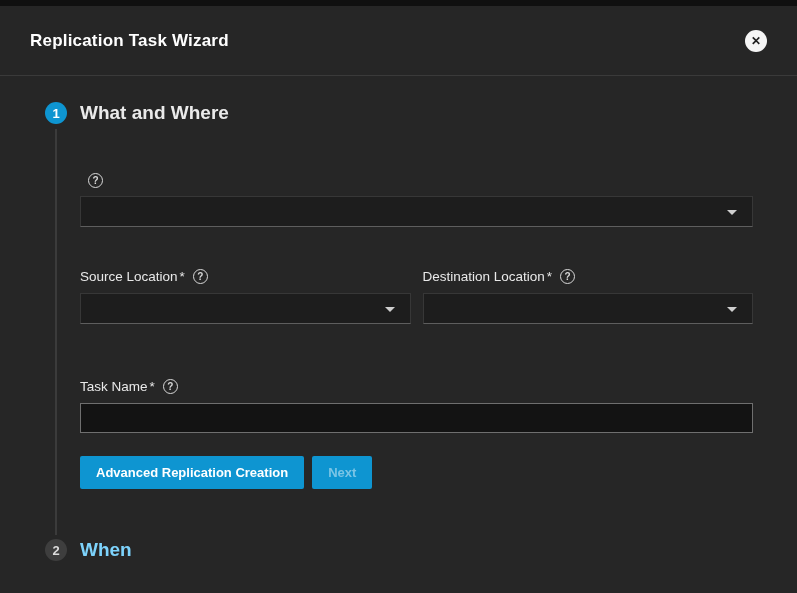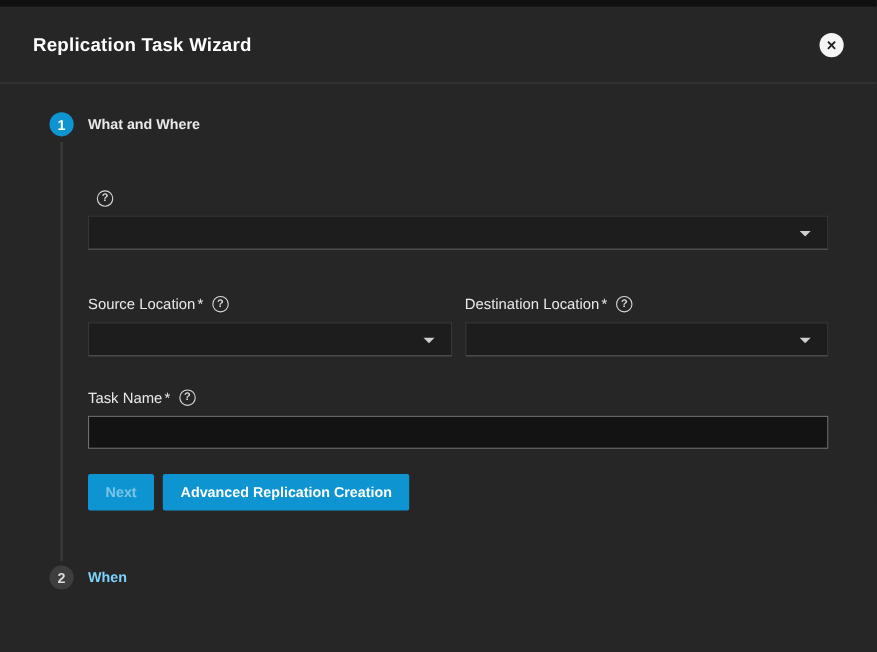--- a/index.html
+++ b/index.html
@@ -31,42 +31,42 @@
   .step-rail { width:22px; margin-right:13px; display:flex; flex-direction:column; align-items:center; flex-shrink:0; }
   .step-circle {
     width:22px; height:22px; border-radius:50%;
     display:flex; align-items:center; justify-content:center;
     font-size:13px; font-weight:700; color:#ffffff; flex-shrink:0;
   }
   .step-circle.active { background:#0e95d1; }
   .step-circle.inactive { background:#3e3e3e; color:#dcdcdc; }
   .step-line { width:2px; flex:1; background:#3b3b3b; margin-top:5px; }
   .step-body { flex:1; min-width:0; }
-  .step-title { font-size:13px; font-weight:700; color:#eaeaea; line-height:22px; }
+  .step-title { font-size:19px; font-weight:700; color:#eaeaea; line-height:22px; }
   .step-title.muted { color:#7dd3fc; }
   .step-when { margin-top:4px; }
   .step-active .step-body { padding-bottom:46px; }
 
   .field-label {
     display:flex; align-items:center;
     font-size:13.5px; color:#e9e9e9;
     margin-bottom:8px; line-height:17px;
   }
   .req-mark { margin-left:2px; color:#e9e9e9; }
   .help-icon {
     width:15px; height:15px; margin-left:8px;
     border:1.5px solid #d8d8d8; border-radius:50%;
     display:inline-flex; align-items:center; justify-content:center;
     font-size:10px; font-weight:700; color:#d8d8d8; line-height:1;
     cursor:pointer; flex-shrink:0;
   }
   .group-load { margin-top:49px; }
   .group-row  { margin-top:41px; display:flex; gap:12px;justify-content:center; }
   .group-row .col { flex:1 1 0; min-width:0; }
-  .group-task { margin-top:29px; }
+  .group-task { margin-top:54px; }
 
   .combobox {
     position:relative; height:31px; width:100%;
     background:#1d1d1d;
     border:1px solid #373737; border-bottom-color:#5e5e5e;
     cursor:pointer;
     display:flex; align-items:center;
     padding:0 34px 0 10px;
     font-size:13px; color:#e0e0e0;
   }
@@ -165,22 +165,22 @@
           <span>Task Name</span>
           <span class="req-mark">*</span>
           <span class="help-icon">
             <span>?</span>
           </span>
         </div>
         <input class="text-input" type="text" value="" style="">
       </div>
 
       <div class="buttons-row">
+        <button class="btn btn-advanced">Advanced Replication Creation</button>
         <button class="btn btn-next">Next</button>
-        <button class="btn btn-advanced">Advanced Replication Creation</button>
       </div>
     </div>
   </div>
 
   <div class="step step-when">
     <div class="step-rail">
       <div class="step-circle inactive">2</div>
     </div>
     <div class="step-body">
       <div class="step-title muted">When</div>

